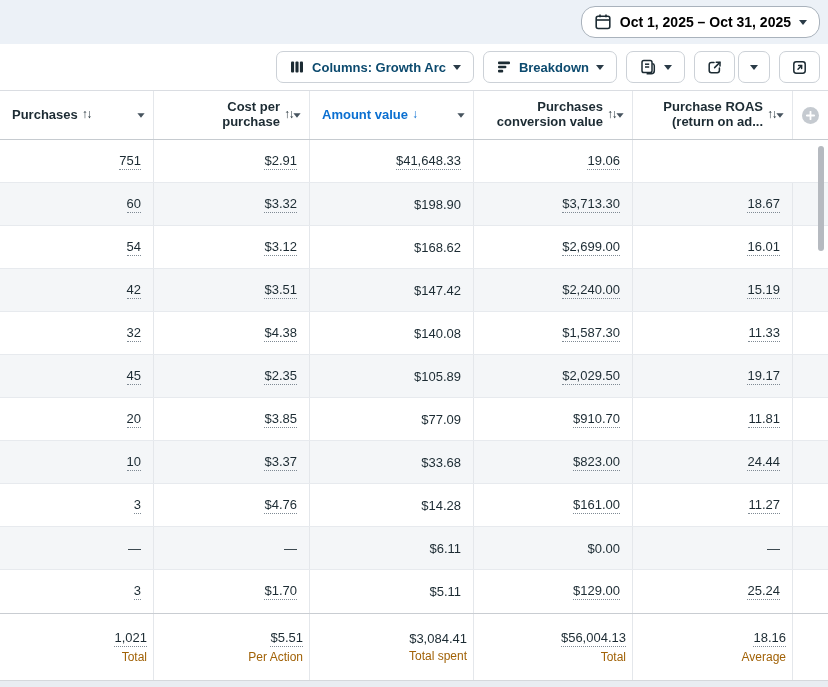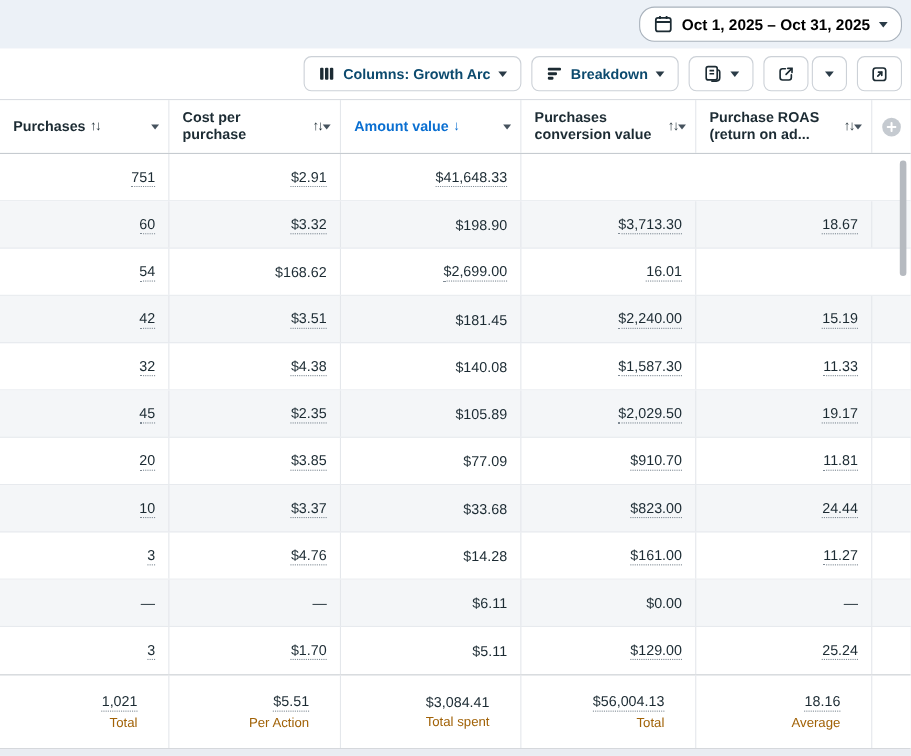--- a/index.html
+++ b/index.html
@@ -23,36 +23,36 @@
     border-top:5px solid #2a3b47; display:inline-block; }
 
   
   .table { background:#fff; position:relative; border-top:1px solid #dadde2; }
   .grid-row { display:grid; grid-template-columns:154px 156px 164px 159px 160px 35px; }
 
   .thead { height:49px; border-bottom:1px solid #c6cbd0; }
   .th { display:flex; align-items:center; padding:0 8px 0 12px; border-right:1px solid #e4e7eb;
     font-size:13px; font-weight:700; line-height:1.15; cursor:pointer; }
   .th:last-child { border-right:none; justify-content:center; padding:0; }
-  .th .lbl { flex:0 1 auto; }
+  .th .lbl { flex:0 1 auto;text-align:right; }
   .sort { font-size:12px; font-weight:700; letter-spacing:-1.5px; margin-left:4px; white-space:nowrap; }
   .th .caret { margin-left:auto; border-top-color:#46535e; transform:scale(.9); }
   .th.active .lbl, .th.active .sort { color:#0a6fd1; }
 
   .tbody .tr { height:43px; border-bottom:1px solid #e7eaee; }
   .tbody .tr.alt { background:#f4f6f8; }
   .tbody .tr:last-child { border-bottom:none; }
   .td { display:flex; align-items:center; justify-content:flex-end; padding-right:12px;
     border-right:1px solid #e4e7eb; font-size:13px; }
   .td.spacer { border-right:none; padding:0; }
   .u { border-bottom:1px dotted #7f8a94; padding-bottom:1px; cursor:pointer; }
 
   .tfoot { height:68px; border-top:1px solid #c9cdd2; border-bottom:1px solid #d5d8dc; background:#fff; }
   .tf { display:flex; flex-direction:column; align-items:flex-end; justify-content:center; gap:3px;
-    padding-right:28px; border-right:1px solid #e4e7eb; font-size:13px; }
+    padding-right:6px; border-right:1px solid #e4e7eb; font-size:13px; }
   .tf .sub { font-size:12px; color:#a16207; }
   .tf.spacer { border-right:none; padding:0; }
 
   .scroll-thumb { position:absolute; top:55px; right:4px; width:6px; height:105px;
     background:#b6bac0; border-radius:3px; cursor:pointer; }
 
   .plus-circle { width:17px; height:17px; border-radius:50%; background:#c5cad0;
     display:flex; align-items:center; justify-content:center; cursor:pointer; }
   .icon { display:inline-flex; flex:none; }
 </style>
@@ -179,20 +179,23 @@
       <div class="grid-row tr">
         <div class="td">
           <span class="u">751</span>
         </div>
         <div class="td">
           <span class="u">$2.91</span>
         </div>
         <div class="td">
           <span class="u">$41,648.33</span>
         </div>
+        <div class="td">
+          <span class="u">19.06</span>
+        </div>
         <div class="td spacer"></div>
       </div>
       <div class="grid-row tr alt">
         <div class="td">
           <span class="u">60</span>
         </div>
         <div class="td">
           <span class="u">$3.32</span>
         </div>
         <div class="td">
@@ -204,39 +207,42 @@
         <div class="td">
           <span class="u">18.67</span>
         </div>
         <div class="td spacer"></div>
       </div>
       <div class="grid-row tr">
         <div class="td">
           <span class="u">54</span>
         </div>
         <div class="td">
+          <span class="u">$3.12</span>
+        </div>
+        <div class="td">
           <span>$168.62</span>
         </div>
         <div class="td">
           <span class="u">$2,699.00</span>
         </div>
         <div class="td">
           <span class="u">16.01</span>
         </div>
         <div class="td spacer"></div>
       </div>
       <div class="grid-row tr alt">
         <div class="td">
           <span class="u">42</span>
         </div>
         <div class="td">
           <span class="u">$3.51</span>
         </div>
         <div class="td">
-          <span>$181.45</span>
+          <span>$147.42</span>
         </div>
         <div class="td">
           <span class="u">$2,240.00</span>
         </div>
         <div class="td">
           <span class="u">15.19</span>
         </div>
         <div class="td spacer"></div>
       </div>
       <div class="grid-row tr">

